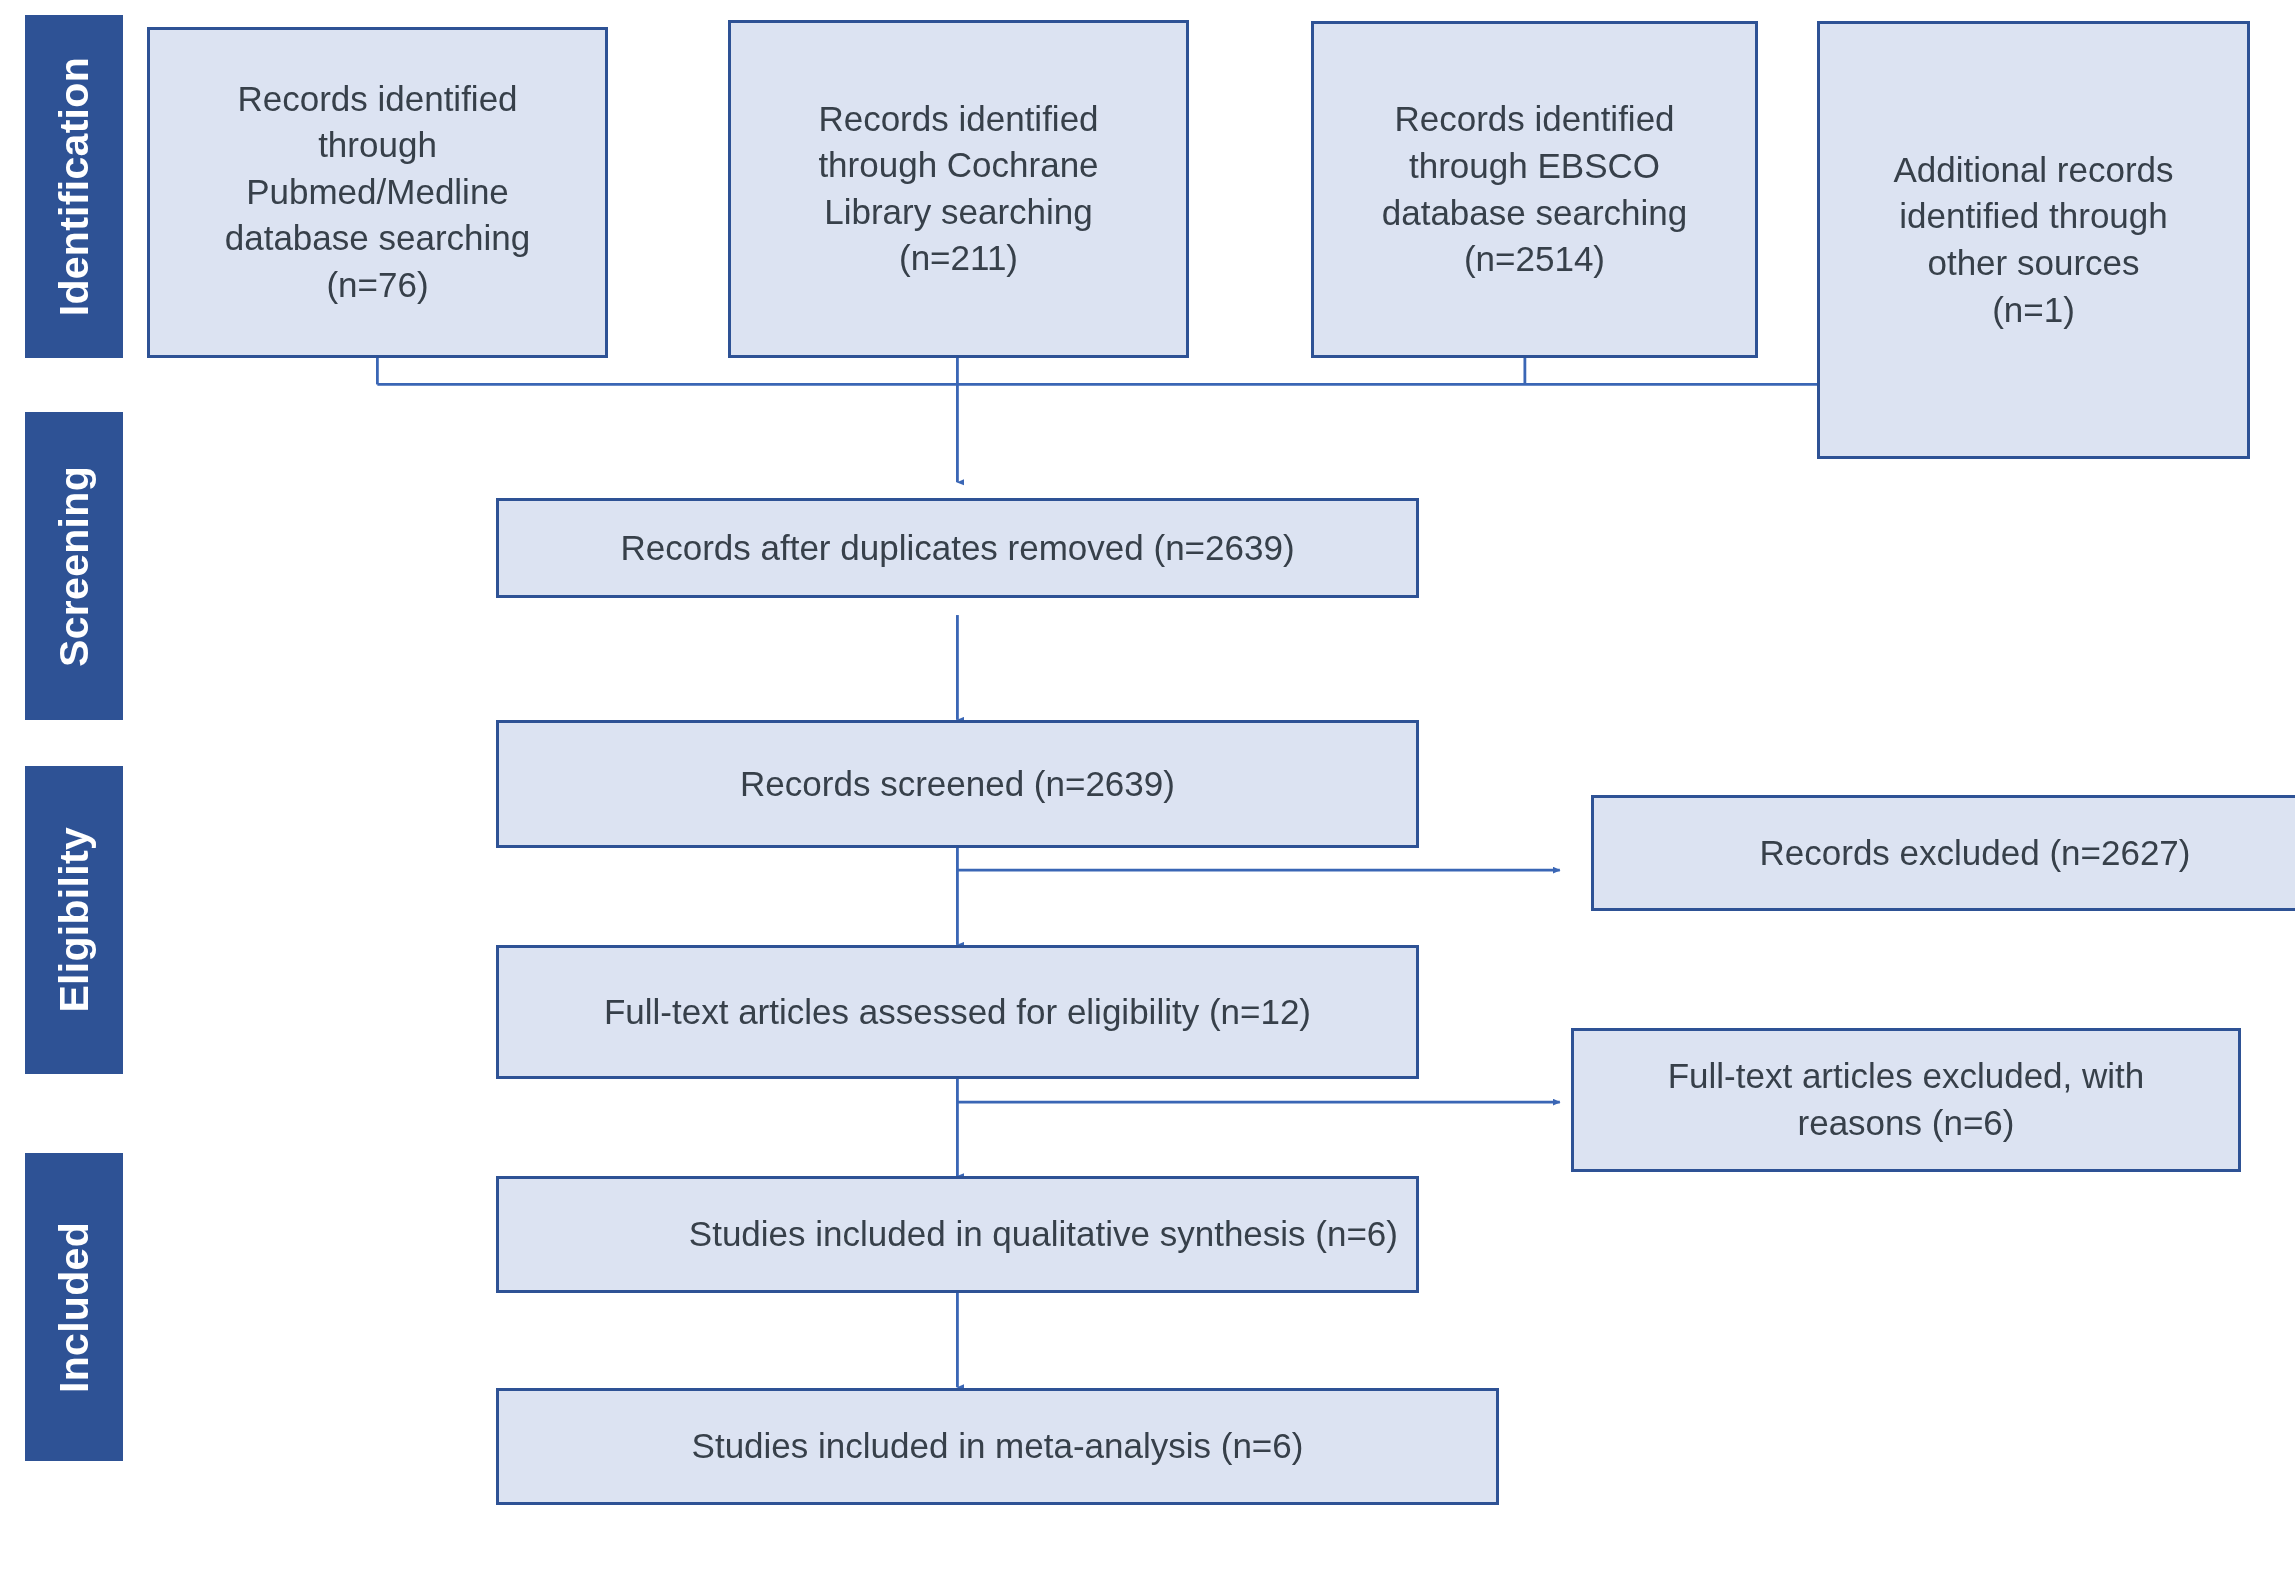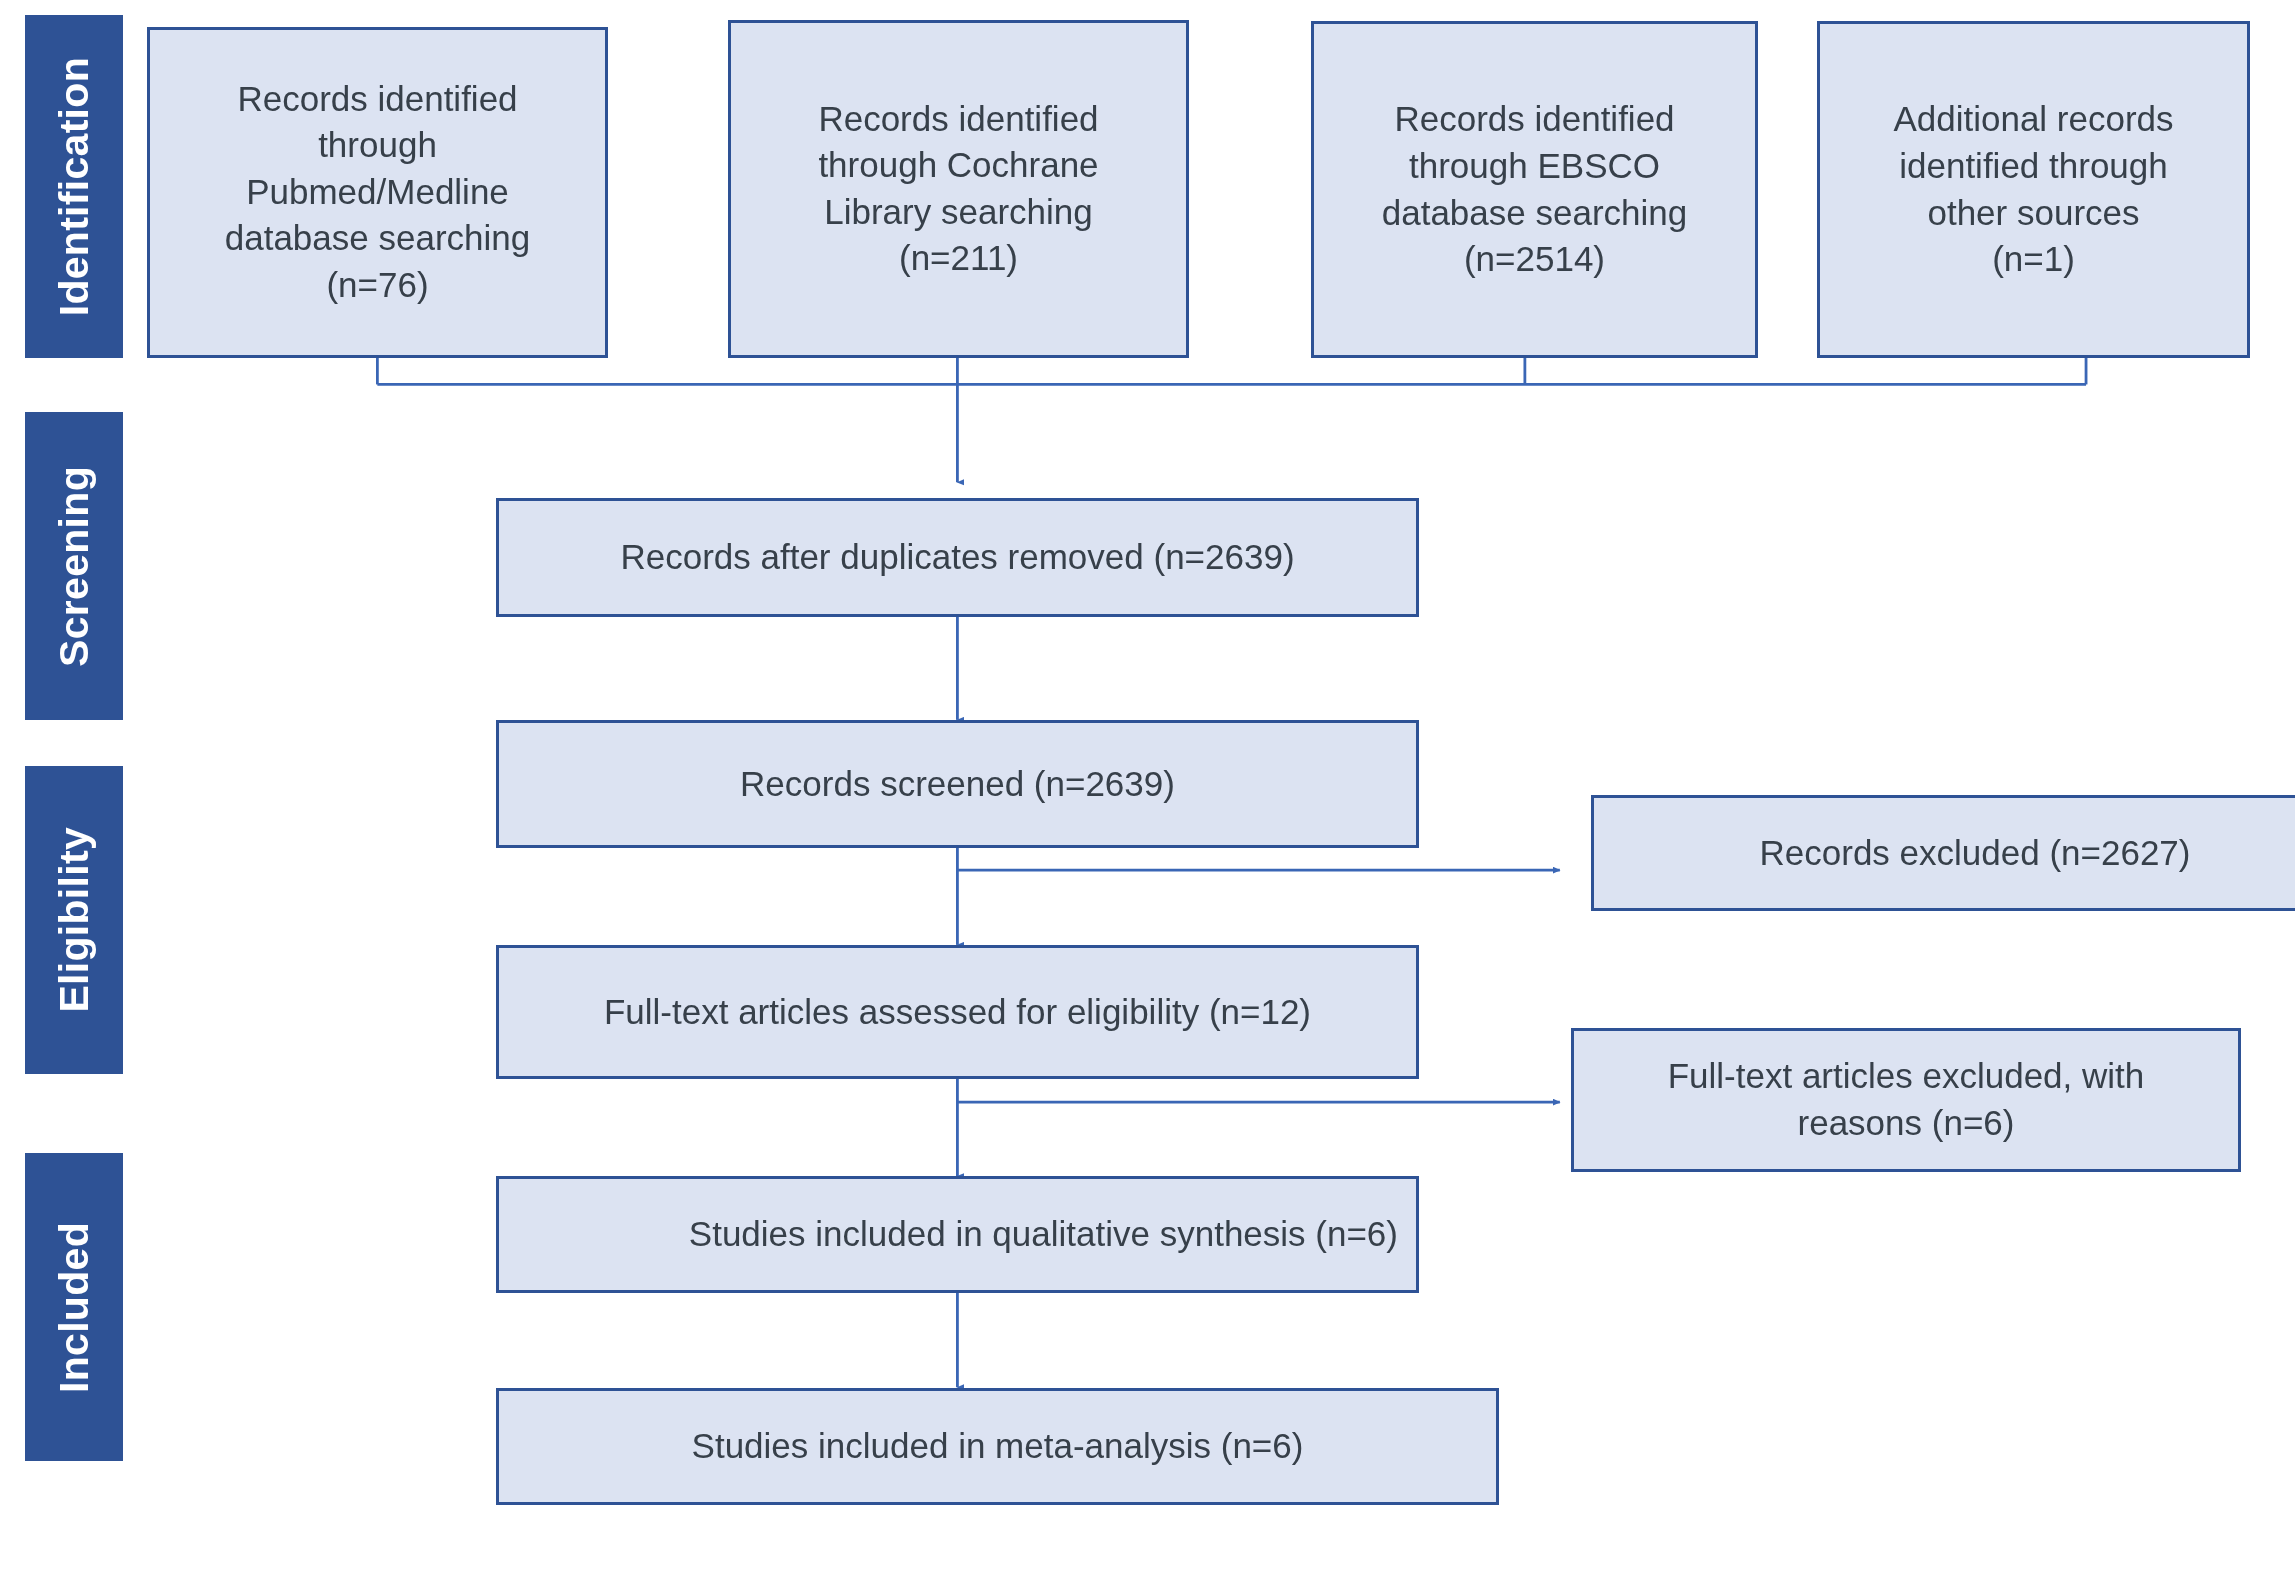--- a/index.html
+++ b/index.html
@@ -127,28 +127,28 @@
 through Cochrane
 Library searching
 (n=211)</span>
   </div>
   <div class="flow-box narrow" style="left:1311px; top:21px; width:447px; height:337px;">
     <span class="box-text">Records identified
 through EBSCO
 database searching
 (n=2514)</span>
   </div>
-  <div class="flow-box narrow" style="left:1817px; top:21px; width:433px; height:337px;">
+  <div class="flow-box narrow" style="left:1817px; top:21px; width:433px; height:438px;">
     <span class="box-text">Additional records
 identified through
 other sources
 (n=1)</span>
   </div>
 
-  <div class="flow-box" style="left:496px; top:498px;  width:923px; height:119px;">
+  <div class="flow-box" style="left:496px; top:498px;  width:923px; height:100px;">
     <span class="box-text">Records after duplicates removed (n=2639)</span>
   </div>
   <div class="flow-box" style="left:496px; top:720px; width:923px; height:128px;">
     <span class="box-text">Records screened (n=2639)</span>
   </div>
   <div class="flow-box" style="left:496px; top:945px; width:923px; height:134px;">
     <span class="box-text">Full-text articles assessed for eligibility (n=12)</span>
   </div>
   <div class="flow-box" style="left:496px; top:1176px; width:923px; height:117px;justify-content:flex-end;">
     <span class="box-text">Studies included in qualitative synthesis (n=6)</span>

